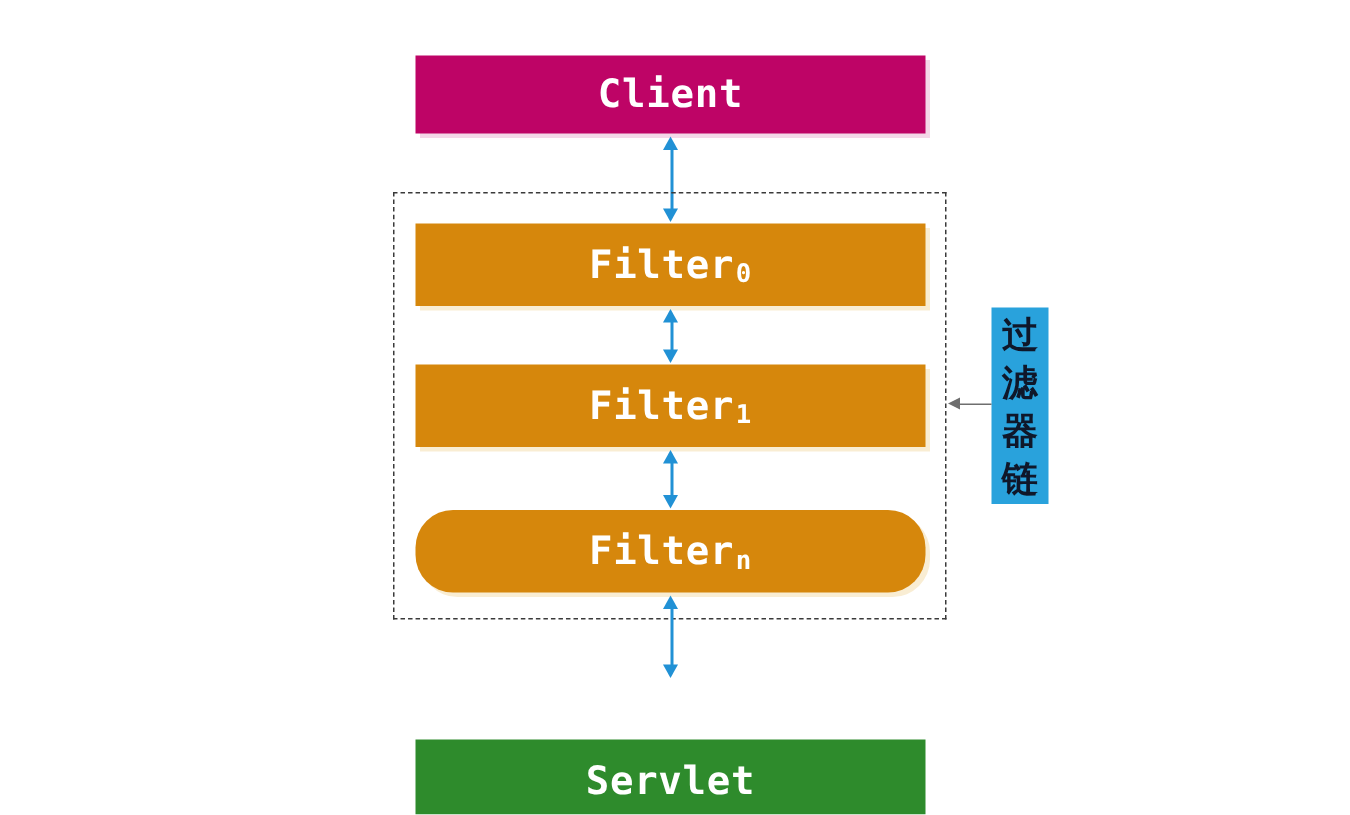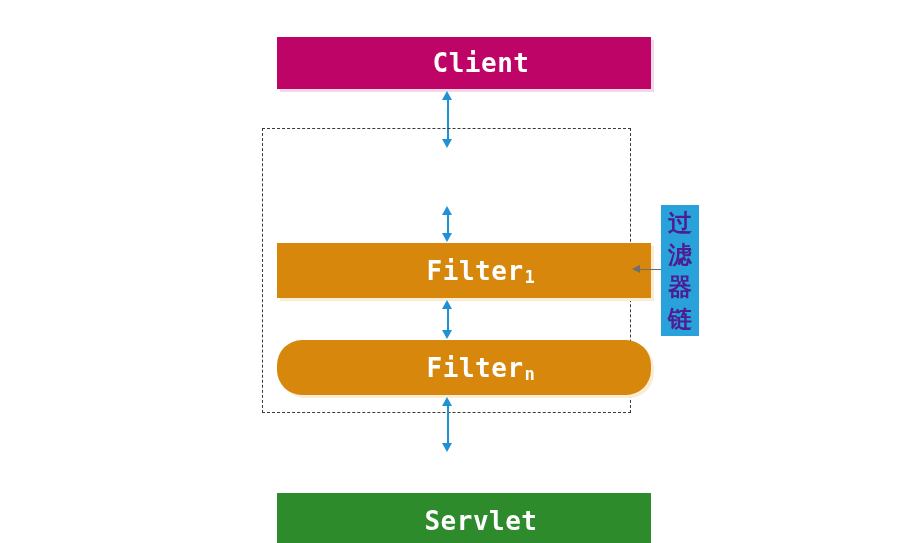--- a/index.html
+++ b/index.html
@@ -20,21 +20,20 @@
     position: absolute;
     left: 277px;
     width: 340px;
     display: flex;
     align-items: center;
     justify-content: center;
     color: var(--box-text, #ffffff);
     font-size: 26px;
     font-weight: bold;
     letter-spacing: 0.5px;
-    padding-left: 34px;
   }
   .box sub {
     font-size: 0.66em;
     line-height: 0;
     vertical-align: -0.22em;
     margin-left: 1px;
     font-weight: bold;
   }
   .client {
     top: 37px;
@@ -105,21 +104,21 @@
   .a3 { top: 300px; height: 39px; }
   .a4 { top: 397px; height: 55px; }
   
   .chain-label {
     position: absolute;
     left: 661px;
     top: 205px;
     width: 38px;
     height: 131px;
     background: var(--chain-label-bg, #29A2DC);
-    color: #4c1d95;
+    color: #0f172a;
     font-family: "DejaVu Sans", "Liberation Sans", sans-serif;
     font-weight: bold;
     font-size: 24px;
     line-height: 32px;
     display: flex;
     align-items: center;
     justify-content: center;
     text-align: center;
   }
   .chain-label span {
@@ -162,20 +161,23 @@
   <div class="box client">
     <span>Client</span>
   </div>
 
   <div class="varrow a1">
       <div class="line"></div>
     </div>
 
   <div class="dashed"></div>
 
+  <div class="box filter f0">
+    <span><span>Filter</span><sub>0</sub></span>
+  </div>
 
   <div class="varrow a2">
       <div class="line"></div>
     </div>
 
   <div class="box filter f1">
     <span><span>Filter</span><sub>1</sub></span>
   </div>
 
   <div class="varrow a3">

